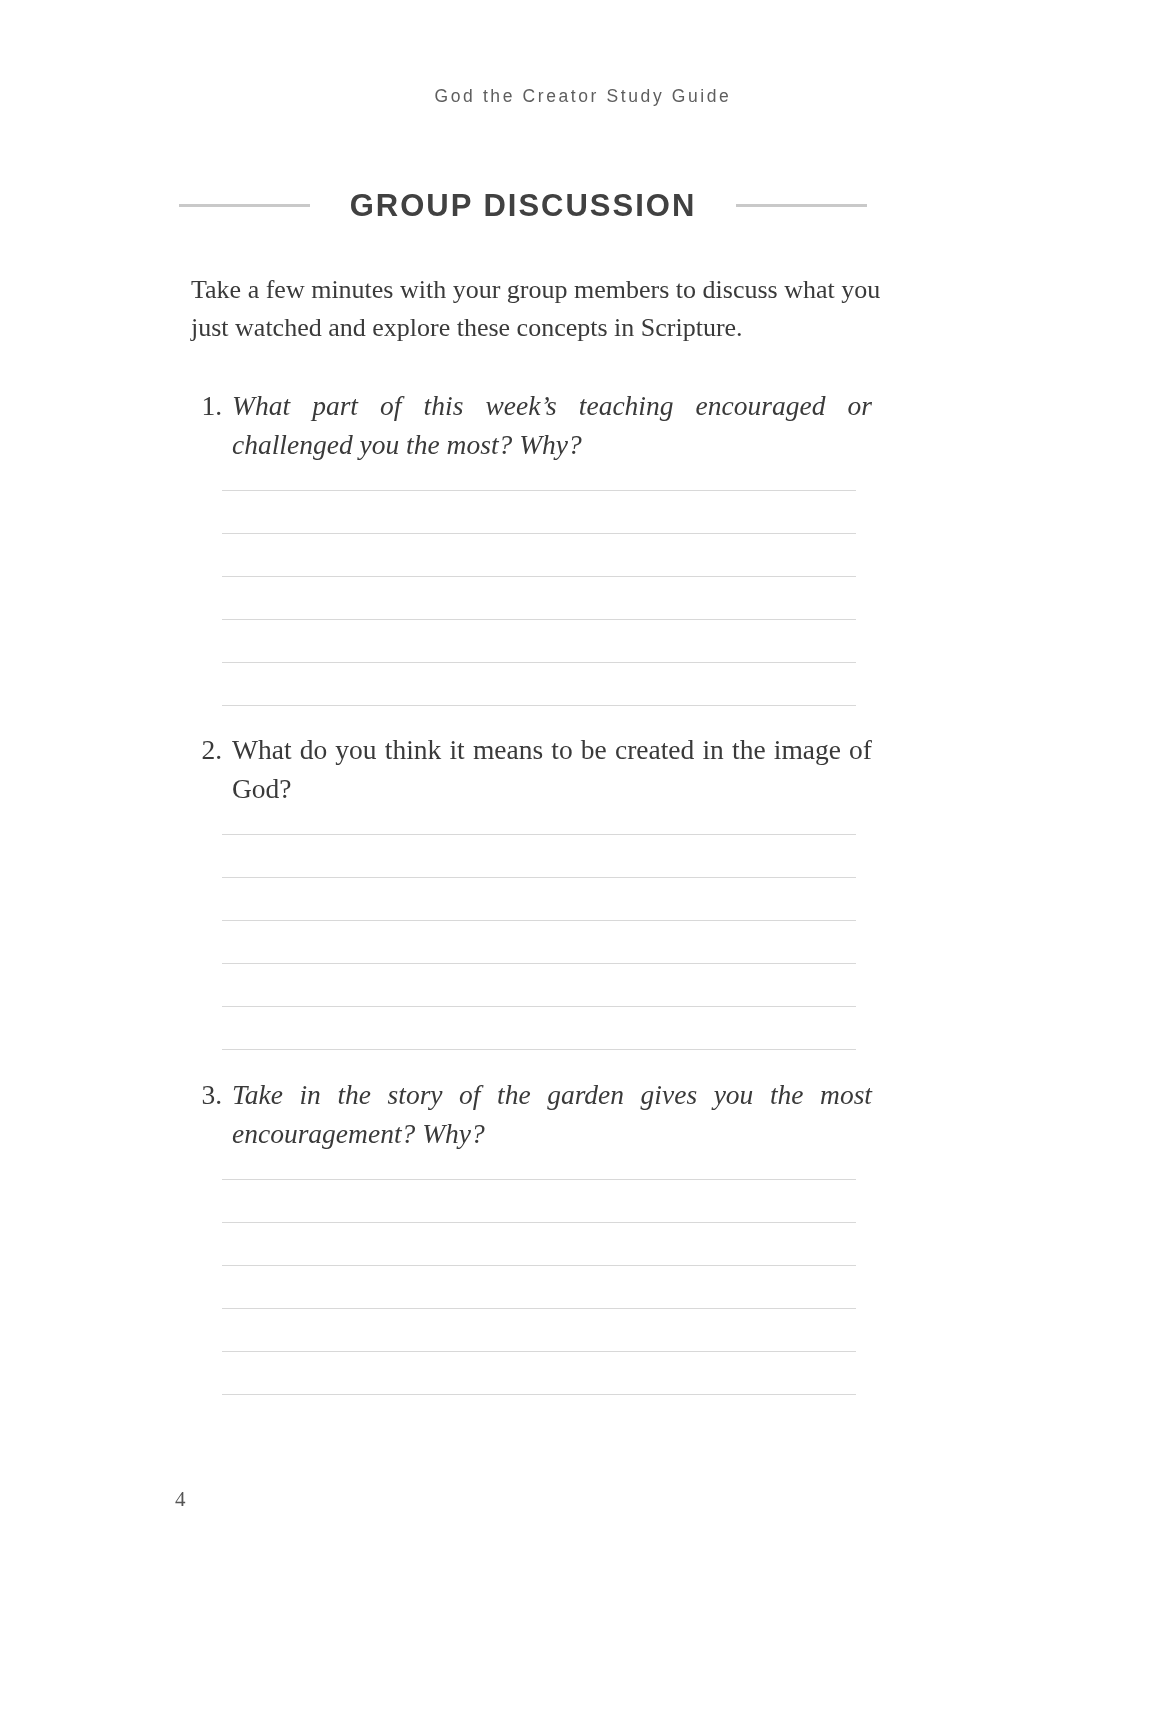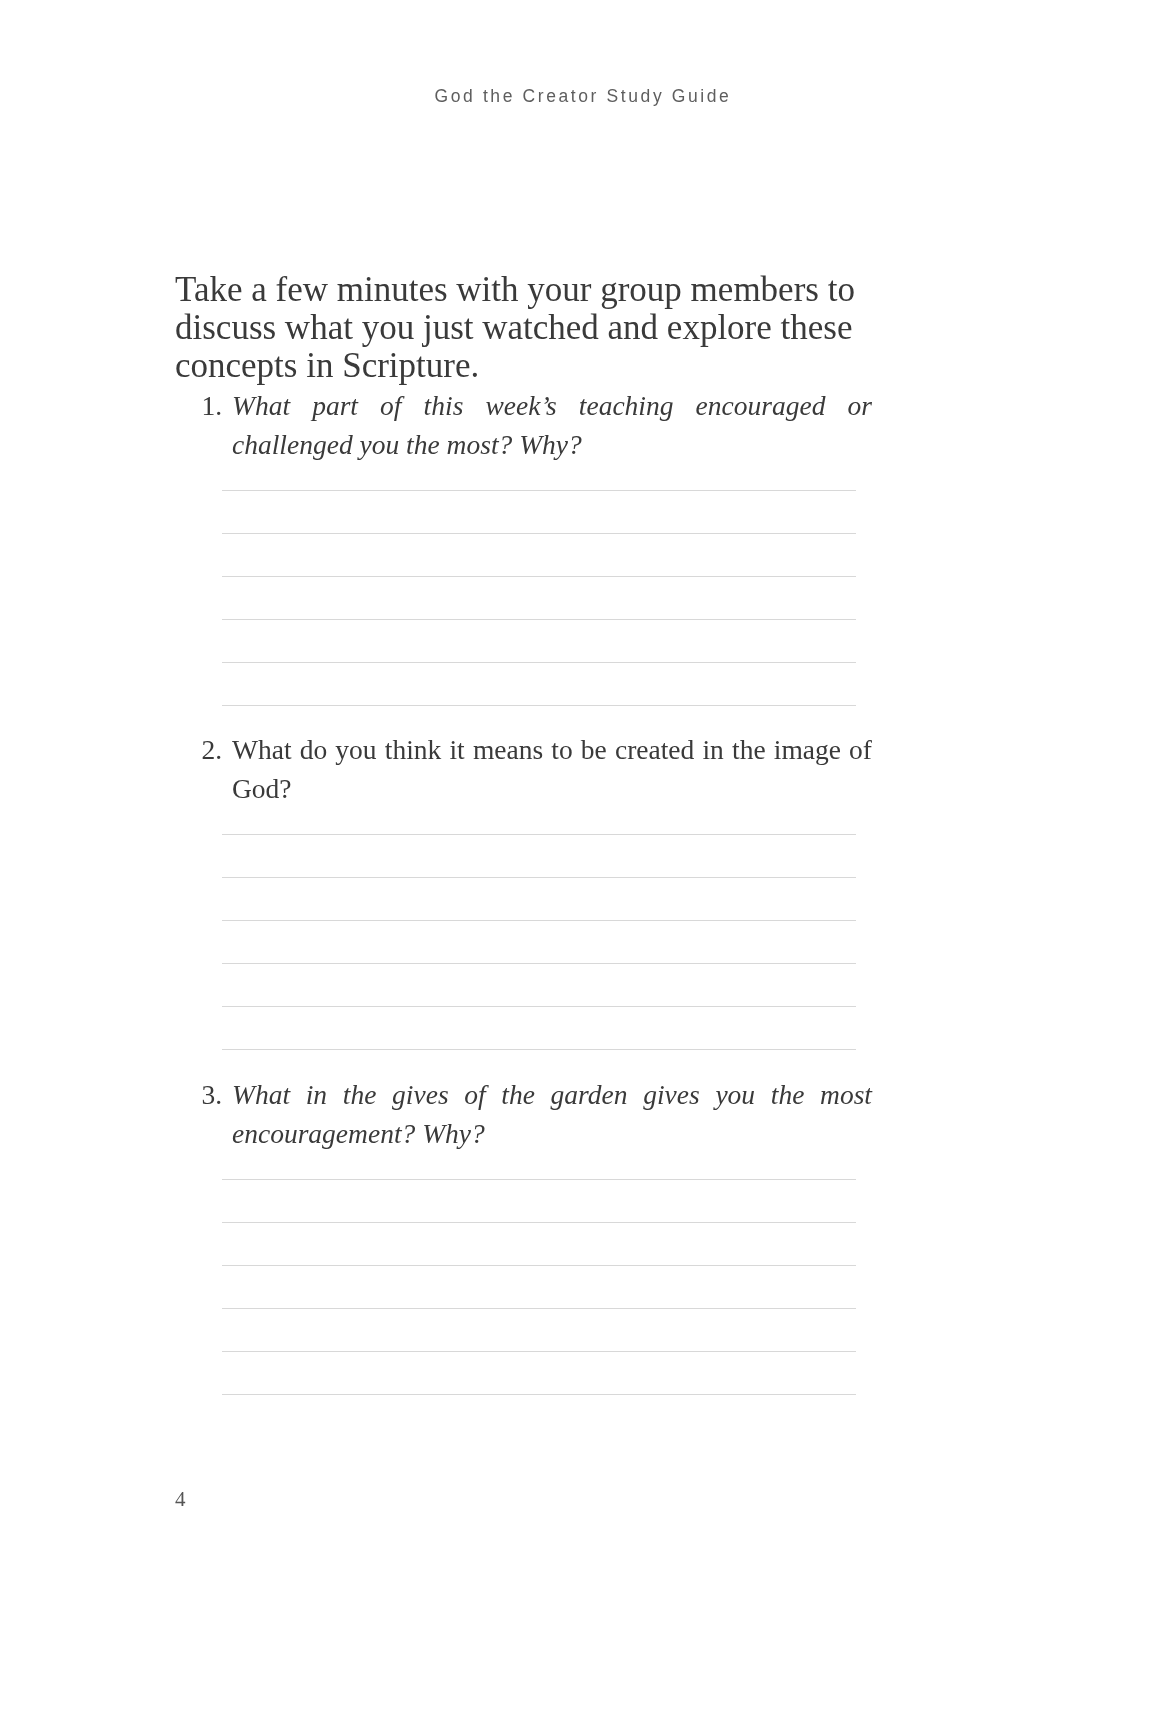--- a/index.html
+++ b/index.html
@@ -56,24 +56,24 @@
     letter-spacing: 2.0px;
     color: #414141;
     white-space: nowrap;
     line-height: 1;
   }
 
   
   .intro {
     position: absolute;
     top: 271px;
-    left: 175px;
+    left: 191px;
     width: 700px;
     font-family: "Liberation Serif", serif;
-    font-size: 35px;
+    font-size: 26px;
     line-height: 38px;
     color: #3a3a3a;
     text-align: left;
   }
 
   
   .question-block {
     position: absolute;
     left: 190px;
     width: 682px;
@@ -128,20 +128,25 @@
     color: #555555;
   }
 </style>
 </head>
 <body>
 
 <div class="page">
 
   <div class="running-header">God the Creator Study Guide</div>
 
+  <div class="section-title-row">
+    <div class="title-rule left"></div>
+    <div class="section-title">GROUP DISCUSSION</div>
+    <div class="title-rule right"></div>
+  </div>
 
   <div class="intro">Take a few minutes with your group members to discuss what you just watched and explore these concepts in Scripture.</div>
 
   <div class="question-block q1">
     <div class="question">
       <span class="q-number">1.</span>
       <span class="q-text justified">What part of this week’s teaching encouraged or challenged you the most? Why?</span>
     </div>
     <div class="answer-lines">
       <div class="rule-line"></div>
@@ -164,21 +169,21 @@
       <div class="rule-line"></div>
       <div class="rule-line"></div>
       <div class="rule-line"></div>
       <div class="rule-line"></div>
     </div>
   </div>
 
   <div class="question-block q3">
     <div class="question">
       <span class="q-number">3.</span>
-      <span class="q-text justified">What in the gives of the garden gives you the most encouragement? Why?</span>
+      <span class="q-text justified">Take in the story of the garden gives you the most encouragement? Why?</span>
     </div>
     <div class="answer-lines">
       <div class="rule-line"></div>
       <div class="rule-line"></div>
       <div class="rule-line"></div>
       <div class="rule-line"></div>
       <div class="rule-line"></div>
       <div class="rule-line"></div>
     </div>
   </div>

